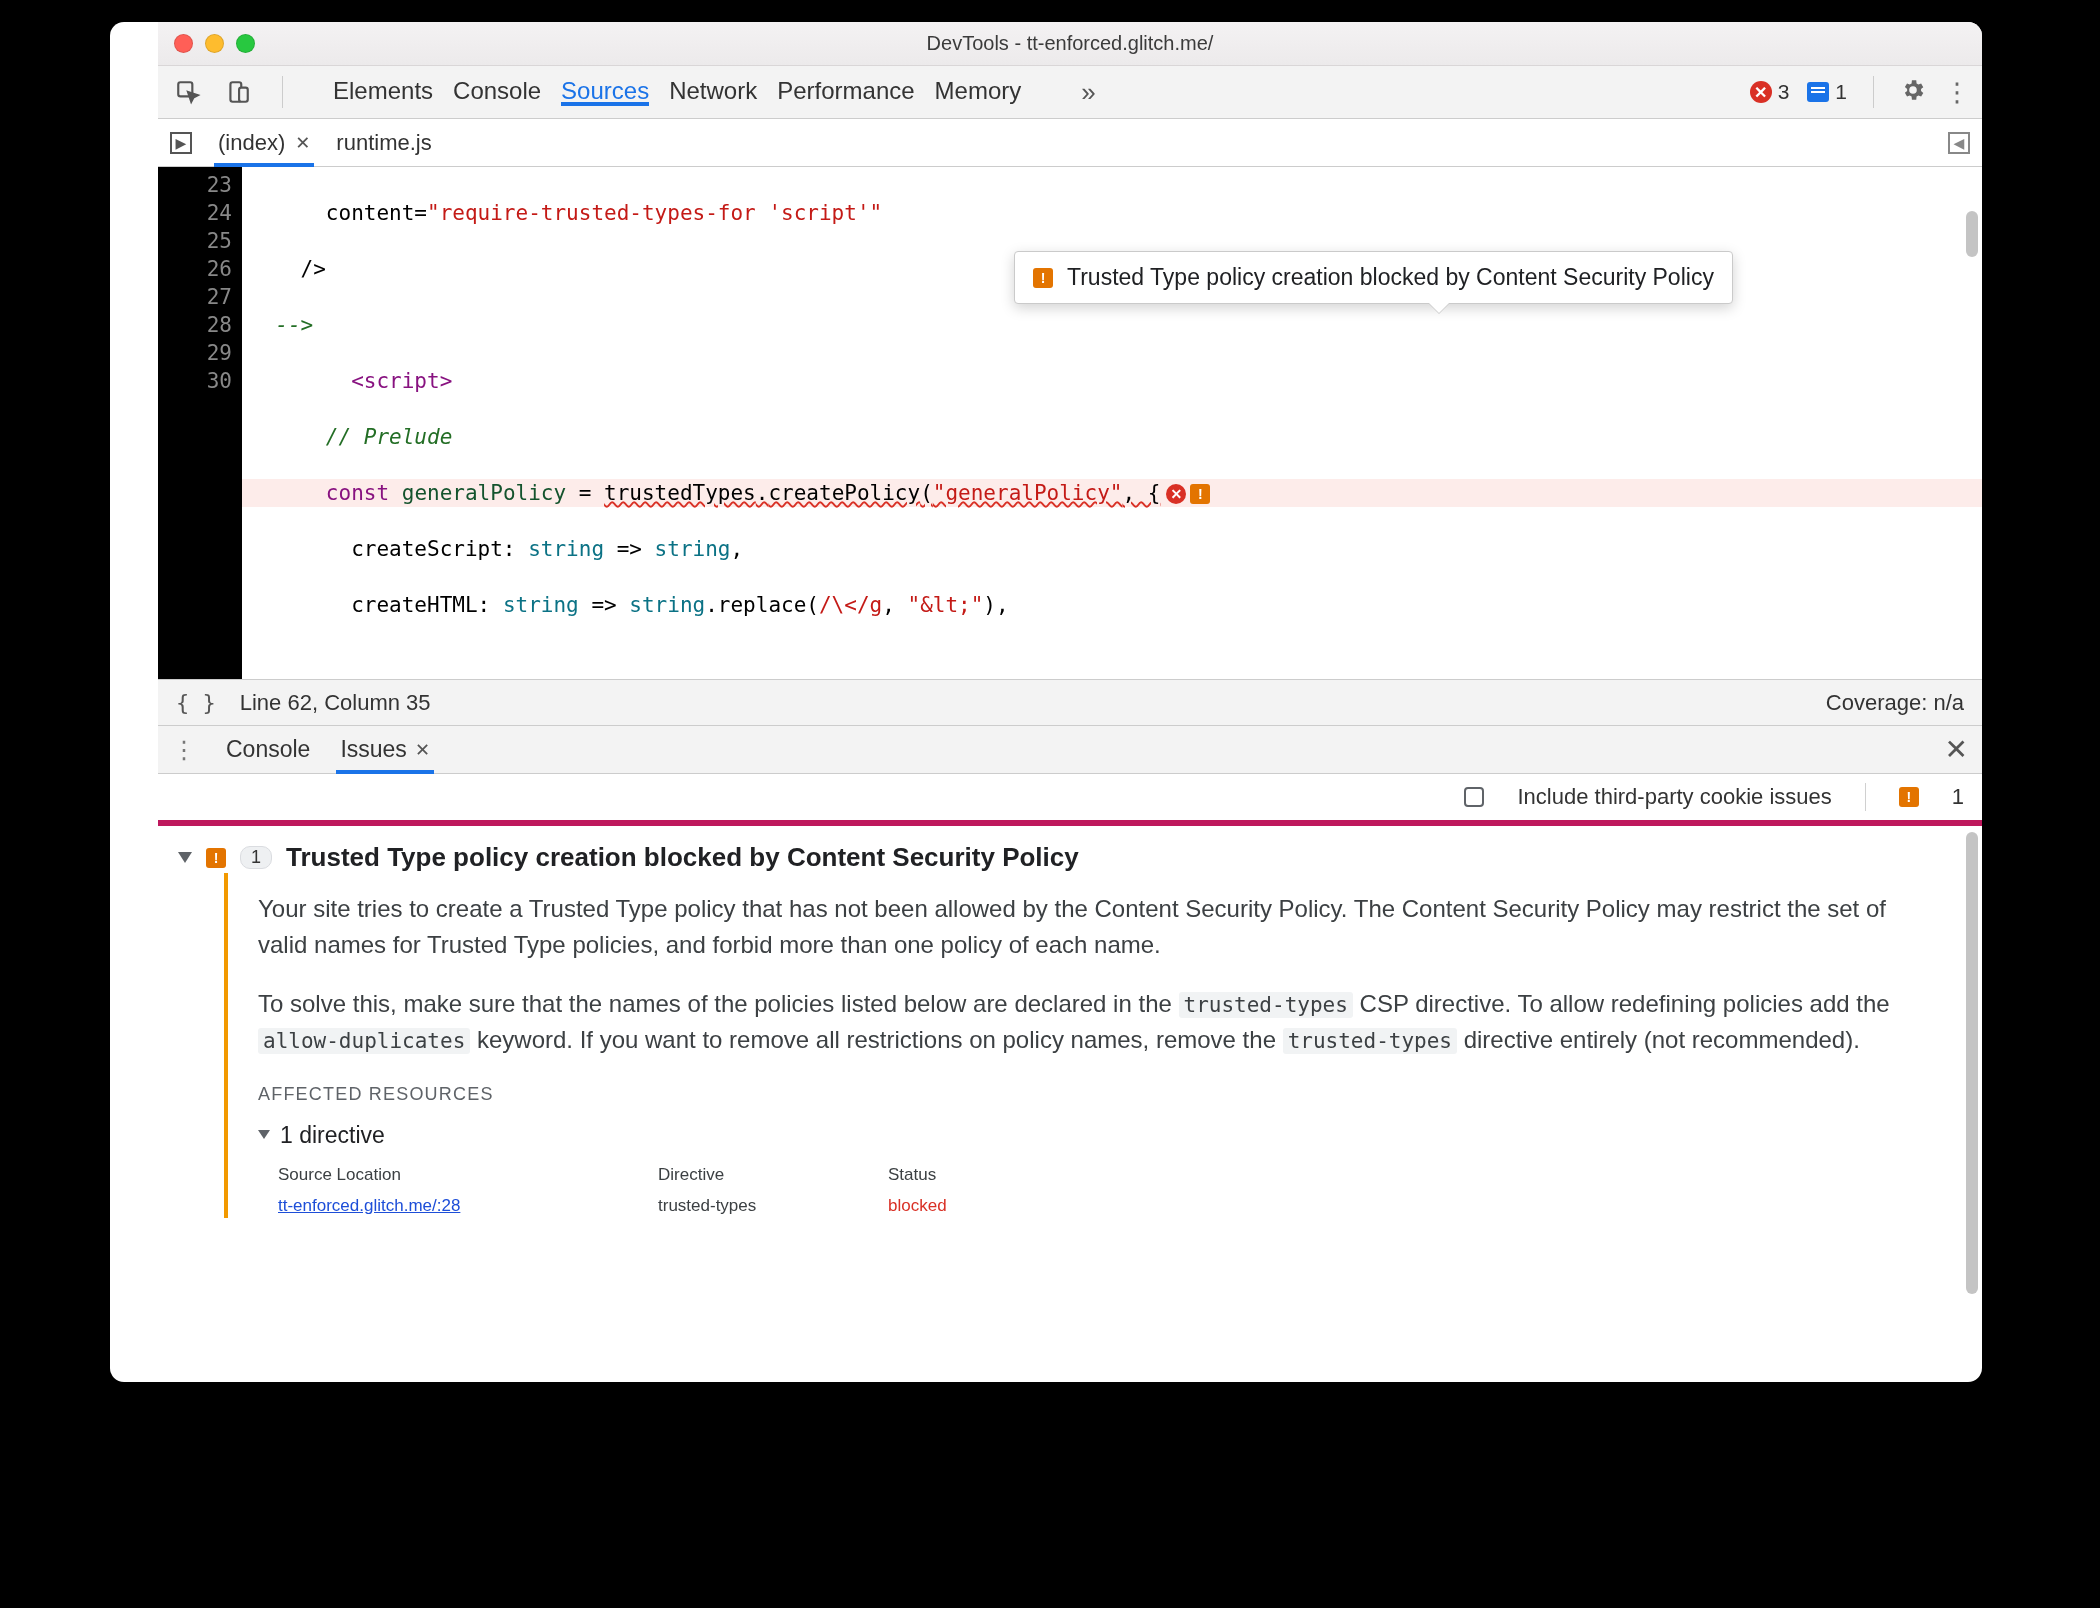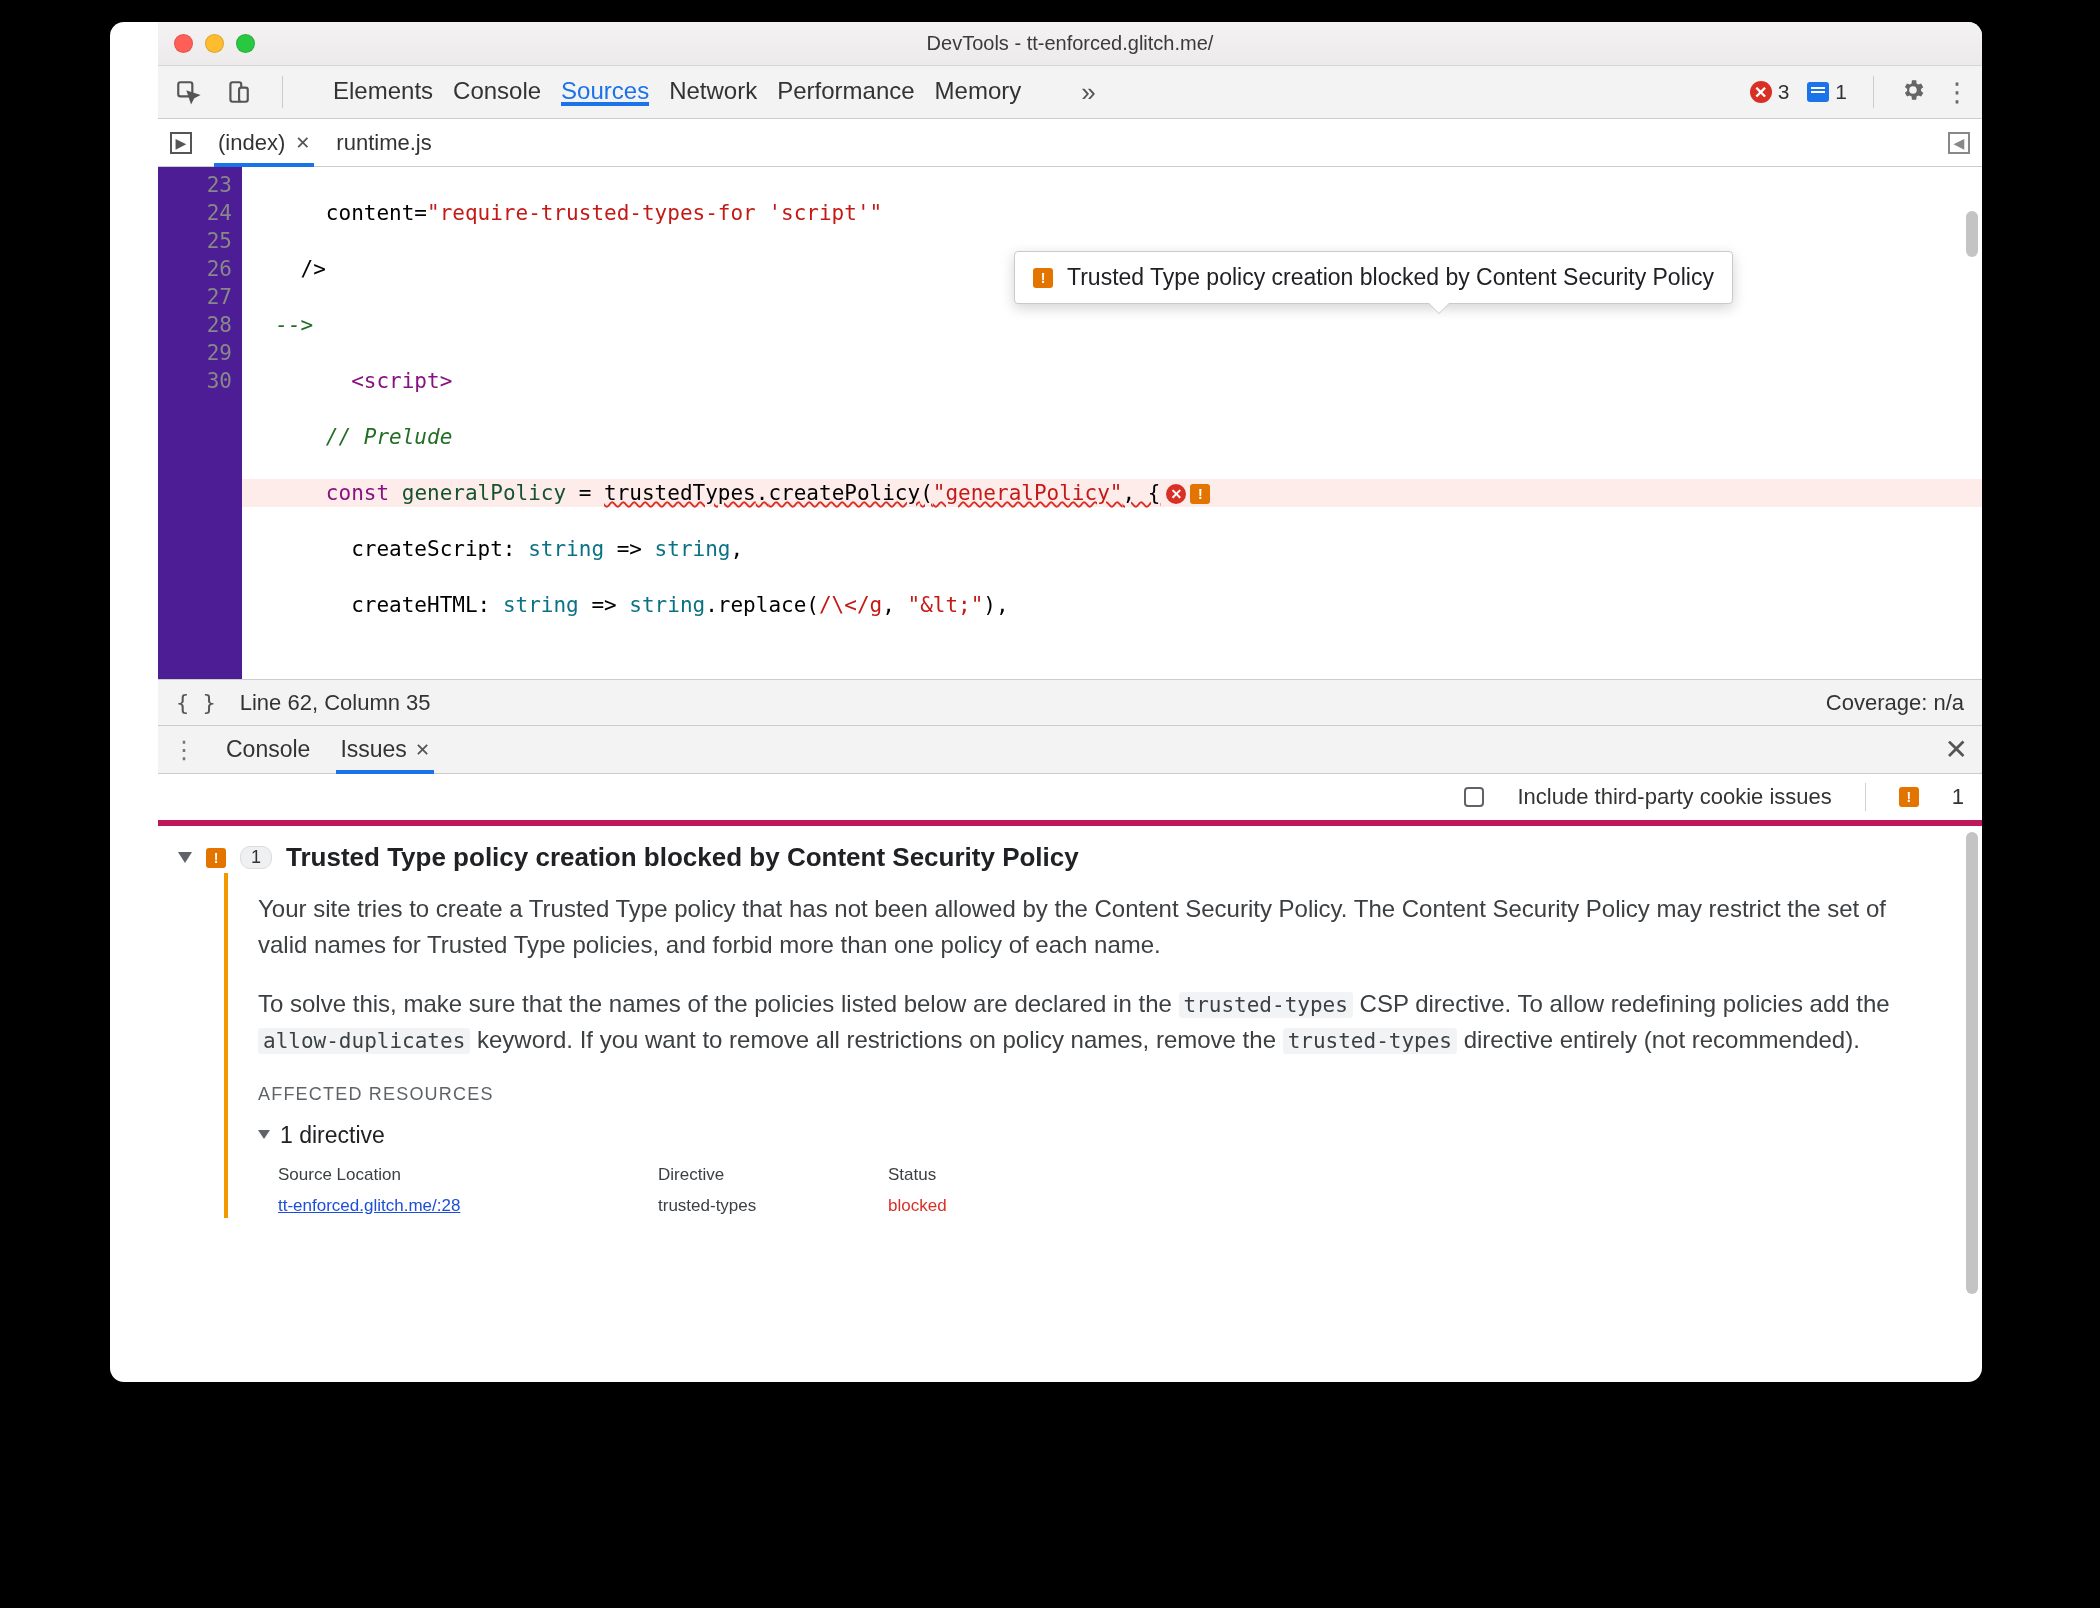--- a/index.html
+++ b/index.html
@@ -37,21 +37,21 @@
   .subbar { height: 48px; border-bottom: 1px solid #ccc; display:flex; align-items:center; padding: 0 12px; gap: 26px; font-size: 22px; color:#333; }
   .pager { width:22px; height:22px; border:2px solid #555; display:flex; align-items:center; justify-content:center; font-size:14px; color:#555; }
   .filetab { display:flex; align-items:center; gap:10px; height:100%; }
   .filetab.active { color:#333; position:relative; }
   .filetab.active::after { content:""; position:absolute; bottom:-1px; left:-4px; right:-4px; height:4px; background:#1a73e8; }
   .close-x { color:#555; font-size:18px; }
   .chev-box { margin-left:auto; width:22px; height:22px; border:2px solid #888; display:flex; align-items:center; justify-content:center; color:#888; font-size:14px; }
   
   .codewrap { position:relative; border-bottom:1px solid #ccc; background:#fff; }
   .code { display:flex; }
-  .gutter { width: 84px; text-align:right; color:#888; font-family: Menlo, Consolas, monospace; font-size:21px; line-height:28px; padding: 4px 10px 4px 0; user-select:none; background:#4c1d95; }
+  .gutter { width: 84px; text-align:right; color:#888; font-family: Menlo, Consolas, monospace; font-size:21px; line-height:28px; padding: 4px 10px 4px 0; user-select:none; background:#000000; }
   .lines { flex:1; font-family: Menlo, Consolas, monospace; font-size:21px; line-height:28px; padding:4px 0; white-space: pre; color:#000; position:relative; }
   .ln { height:28px; padding-left: 8px; }
   .ln.hl { background:#fdecea; }
   .c-cm { color:#236e25; font-style: italic; }
   .c-tag { color:#881280; }
   .c-kw { color:#881280; }
   .c-var { color:#14532d; }
   .c-type { color:#0b7285; }
   .c-str { color:#c41a16; }
   .c-re { color:#c41a16; }

